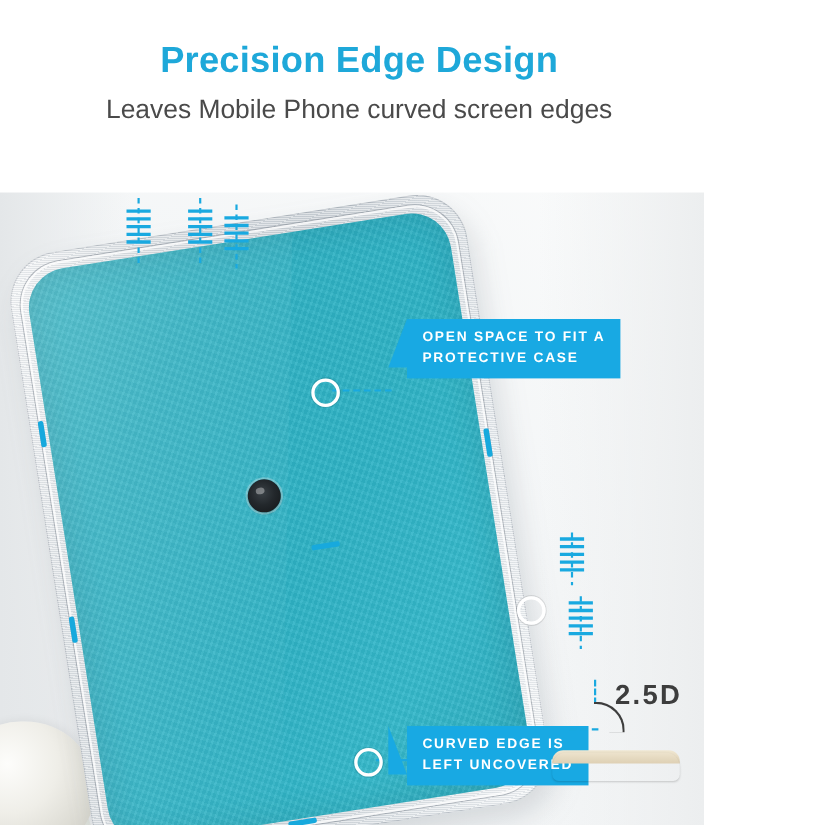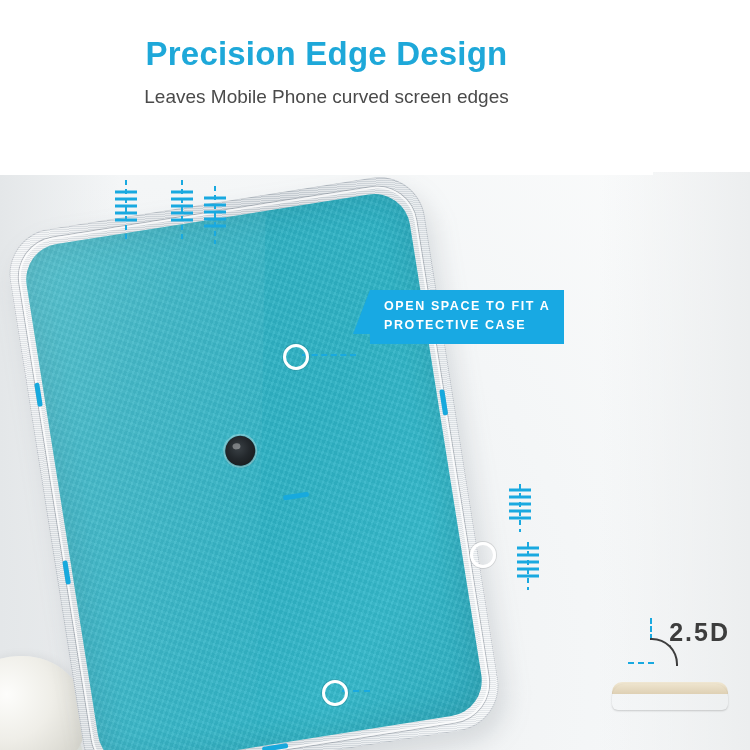--- a/index.html
+++ b/index.html
@@ -38,32 +38,32 @@
     font-size: 33px;
     font-weight: bold;
     color: #1ea8d9;
     letter-spacing: 0.2px;
     line-height: 1.1;
   }
   .subline {
     margin: 0 auto;
     padding-top: 12px;
     width: 620px;
-    font-size: 19px;
+    font-size: 24px;
     color: #4a4a4a;
     line-height: 1.35;
     font-weight: normal;
   }
 
   
   .stage {
     position: absolute;
     left: 0;
     top: 172px;
-    width: 750px;
+    width: 640px;
     height: 578px;
     overflow: hidden;
     background: #f2f4f5;
   }
   
   .backdrop {
     position: absolute;
     inset: 0;
     background:
       radial-gradient(circle at 12% 88%, #e8eaec 0%, #eff1f2 30%, #f4f6f7 60%, #fbfcfc 100%);
@@ -409,20 +409,24 @@
     <div class="ring" style="left:322px; top:508px;"></div>
 
     <div class="dash-h" style="left:302px; top:182px; width:54px;"></div>
     <div class="dash-h" style="left:342px; top:518px; width:28px;"></div>
 
     <div class="label tail-left" style="left:370px; top:118px;">
       <span>OPEN SPACE TO FIT A</span><br>
       <span>PROTECTIVE CASE</span>
     </div>
 
+    <div class="label tail-left-up" style="left:370px; top:488px;">
+      <span>CURVED EDGE IS</span><br>
+      <span>LEFT UNCOVERED</span>
+    </div>
 
     <div class="badge25d">
       <div class="badge-text">2.5D</div>
       <div class="badge-dash-v"></div>
       <div class="badge-dash-h"></div>
       <div class="arc"></div>
       <div class="glass-edge-top"></div>
       <div class="glass-edge"></div>
     </div>
 

